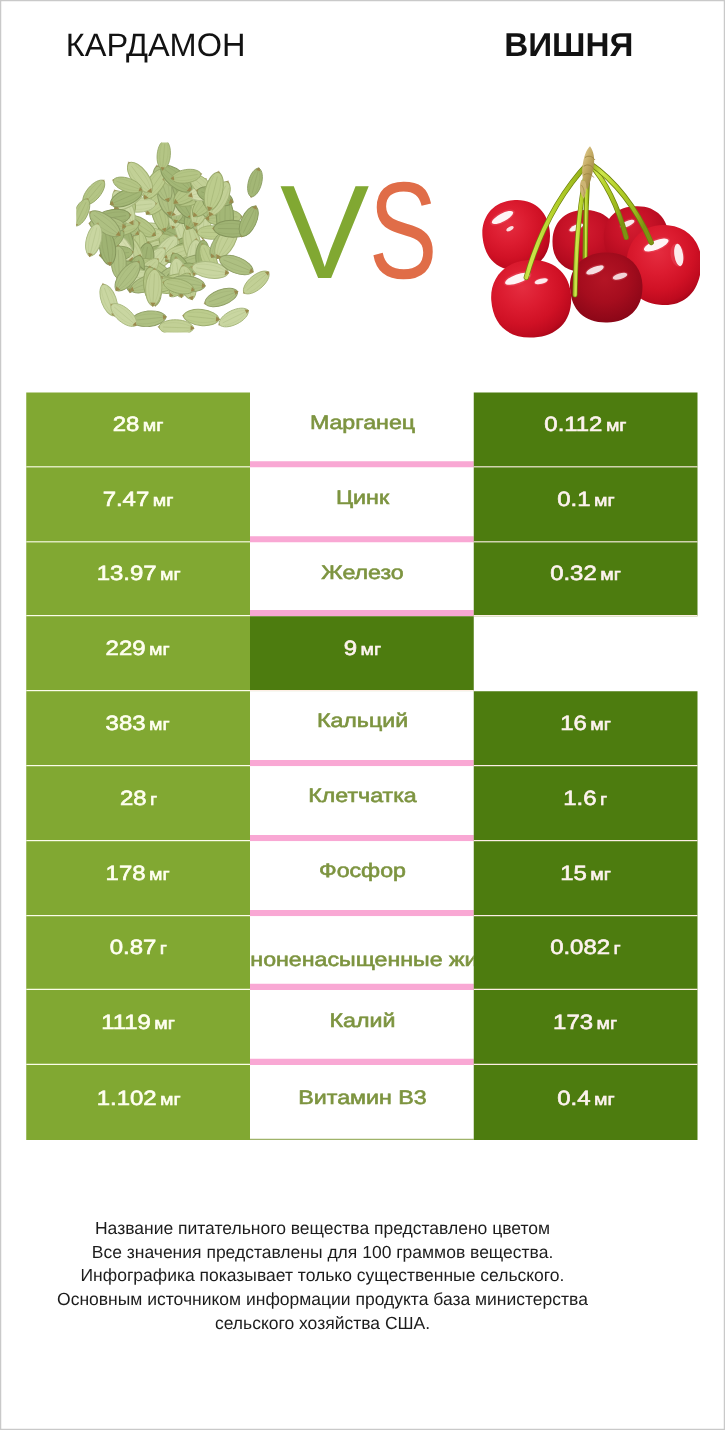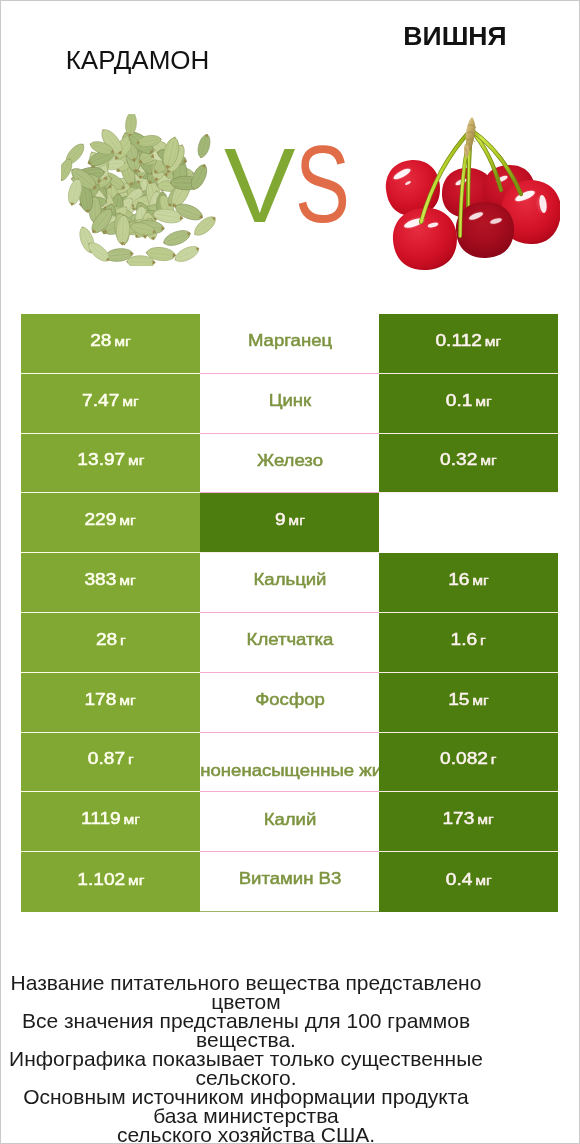--- a/index.html
+++ b/index.html
@@ -20,21 +20,21 @@
 
   
   .hdr-title {
     position:absolute;
     top:19px;
     font-size:26px;
     color:#121212;
     white-space:nowrap;
     line-height:32px;
   }
-  #title-left  { left:13px;   width:247px; text-align:center;margin-top:24px; }
+  #title-left  { left:0;   width:247px; text-align:center; }
   #title-right { left:329px; width:250px; text-align:center; font-size:26.6px;font-weight:bold; }
 
   .hero-img { position:absolute; }
   #img-cardamom { left:60px;  top:113px; }
   #img-cherries { left:374px; top:111px; }
 
   .vs span {
     position:absolute;
     font-size:103px;
     line-height:103px;
@@ -65,37 +65,37 @@
     transform:scaleX(1.16) translateY(-3.1px);
   }
   .cell.left  { width:179px; background:#81a832; color:#fffff0;
                 border-bottom:1px solid #fbfde8; }
   .cell.right { width:179px; background:#4d7c0f; color:#fdf3ee;
                 border-bottom:1px solid #fdeee4; }
   .row:last-child .cell.left,
   .row:last-child .cell.right { border-bottom:none; }
   .row:last-child .cell.mid { border-bottom:1px solid #9fb36a; }
   .cell.mid   { width:179px; background:#fff; color:#7d9440;
-                border-bottom:1px solid #f9a8d4;
+                border-bottom:5px solid #f9a8d4;
                 flex-direction:column; }
   .val  { font-weight:normal; font-size:16.5px; -webkit-text-stroke:0.5px currentColor; }
   .unit { font-weight:normal; font-size:13.5px; margin-left:2.4px;
           -webkit-text-stroke:0.45px currentColor; }
   .nut  { font-weight:normal; -webkit-text-stroke:0.48px #7d9440;
           font-size:15.6px; line-height:20.5px; text-align:center;
           white-space:normal; width:196px; display:block;
           transform:scaleX(1.19) translateY(-2.2px); transform-origin:center; }
   .nut.two { line-height:19.6px; transform:scaleX(1.19) translateY(8.7px); }
 
   
   #footer {
     position:absolute;
-    left:0; top:972px; width:490px;
+    left:12px; top:972px; width:490px;
     text-align:center;
-    font-size:21px;
+    font-size:14px;
     line-height:19px;
     color:#1c1c1c;
   }
 </style>
 </head>
 <body>
 
 <div id="page">
 
   <div class="hdr-title" id="title-left">КАРДАМОН</div>

